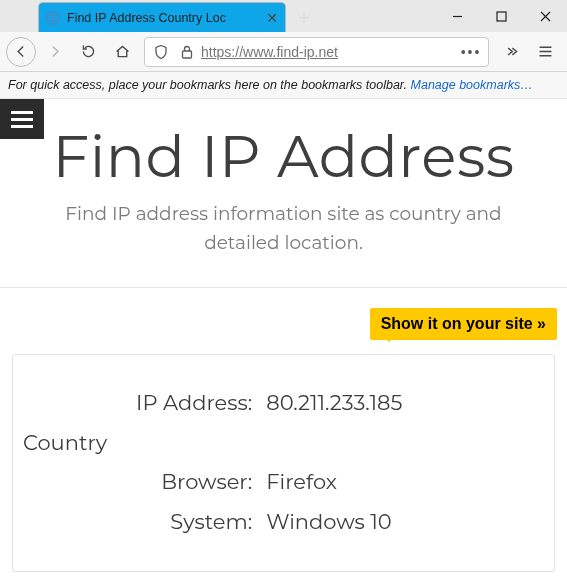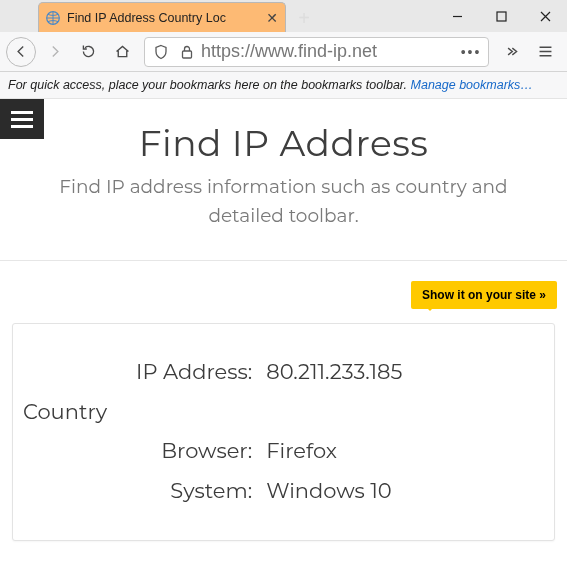--- a/index.html
+++ b/index.html
@@ -15,21 +15,21 @@
   .titlebar {
     height: 32px;
     background: #e8e8e8;
     display: flex;
     align-items: flex-end;
   }
   .tab {
     margin-left: 38px;
     height: 30px;
     width: 248px;
-    background: #fdba74;
+    background: #0ea5e9;
     border: 1px solid #b8b8b8;
     border-bottom: none;
     border-top-left-radius: 5px;
     border-top-right-radius: 5px;
     display: flex;
     align-items: center;
     padding: 0 6px;
     gap: 6px;
     font-size: 12.5px;
     color: #222;
@@ -67,21 +67,21 @@
     border-radius:4px;
     background:#fff;
     display:flex;
     align-items:center;
     padding: 0 4px;
     gap:2px;
     min-width:0;
   }
   .url-icon { width:24px; height:24px; display:flex; align-items:center; justify-content:center; color:#5a5a5a; }
   .url-icon svg { width:16px; height:16px; stroke:currentColor; fill:none; stroke-width:1.3;}
-  .urltext { flex:1; font-size:18px; color:#777; white-space:nowrap; overflow:hidden; min-width:0;}
+  .urltext { flex:1; font-size:14px; color:#777; white-space:nowrap; overflow:hidden; min-width:0;text-decoration:underline;}
   .meatballs { width:26px; text-align:center; letter-spacing:2px; font-size:14px; color:#5a5a5a; cursor:pointer;}
   
   .bm-bar {
     background:#f7f7f8;
     border-bottom:1px solid #e4e4e4;
     padding:6px 8px;
     font-size:12.5px;
     color:#222;
     white-space:nowrap;
     overflow:hidden;
@@ -102,41 +102,41 @@
     display:flex; align-items:center; justify-content:center;
     cursor:pointer;
   }
   .menu-btn span, .menu-btn span::before, .menu-btn span::after {
     content:""; display:block; width:22px; height:3px; background:#fff; position:relative;
   }
   .menu-btn span::before{ position:absolute; top:-7px;}
   .menu-btn span::after{ position:absolute; top:7px;}
   h1.page-title {
     text-align:center;
-    font-size:36px;
+    font-size:58px;
     font-weight:400;
     color:#3e3e3e;
     padding:22px 10px 8px;
     letter-spacing:0.5px;
   }
   .subtitle {
     text-align:center;
     font-size:18.5px;
     color:#7a7a7a;
     padding:0 30px 30px;
     line-height:1.55;
     font-weight:400;
   }
   .divider { height:1px; background:#e6e6e6; }
   .promo-wrap { display:flex; justify-content:flex-end; padding:20px 10px 0;}
   .promo {
     background:#ffc900;
     color:#000;
     font-weight:700;
-    font-size:12px;
+    font-size:16px;
     padding:7px 11px;
     border-radius:2px;
     position:relative;
     cursor:pointer;
     font-family:"Segoe UI",Arial,sans-serif;
   }
   .promo::after{
     content:"";
     position:absolute;
     bottom:-7px; left:14px;
@@ -252,21 +252,21 @@
 <div class="bm-bar">
   <span>For quick access, place your bookmarks here on the bookmarks toolbar. </span><a>Manage bookmarks…</a>
 </div>
 
 <div class="site">
   <div class="menu-btn">
       <span></span>
     </div>
 
   <h1 class="page-title">Find IP Address</h1>
-  <div class="subtitle">Find IP address information such as country and detailed toolbar.</div>
+  <div class="subtitle">Find IP address information site as country and detailed location.</div>
   <div class="divider"></div>
 
   <div class="promo-wrap">
     <div class="promo">Show it on your site »</div>
   </div>
 
   <div class="card">
     <div class="row">
       <span class="label">IP Address:</span>
       <span class="val">80.211.233.185</span>

